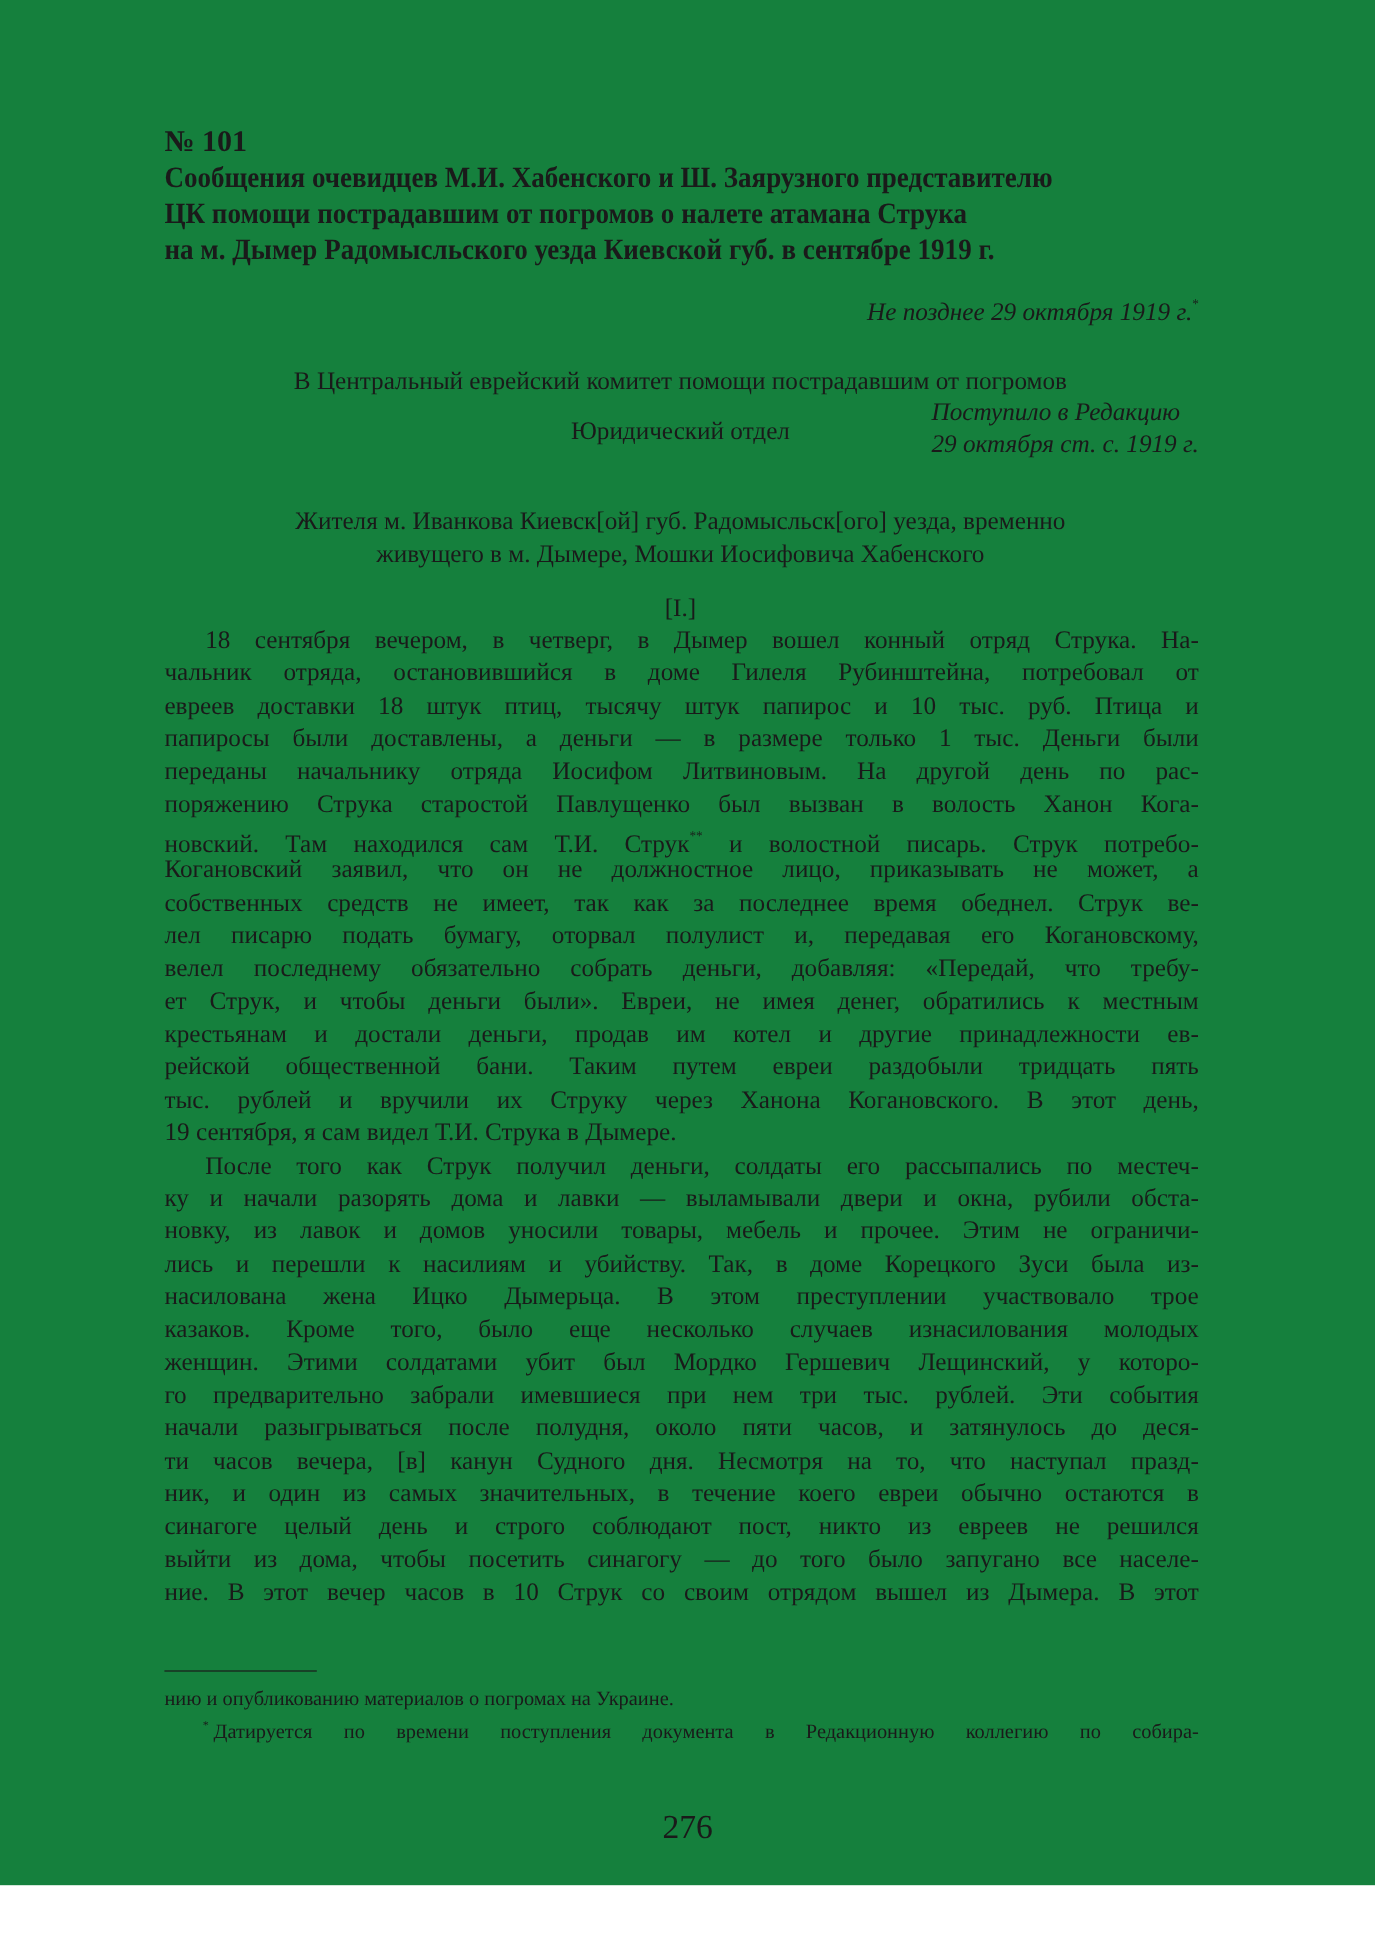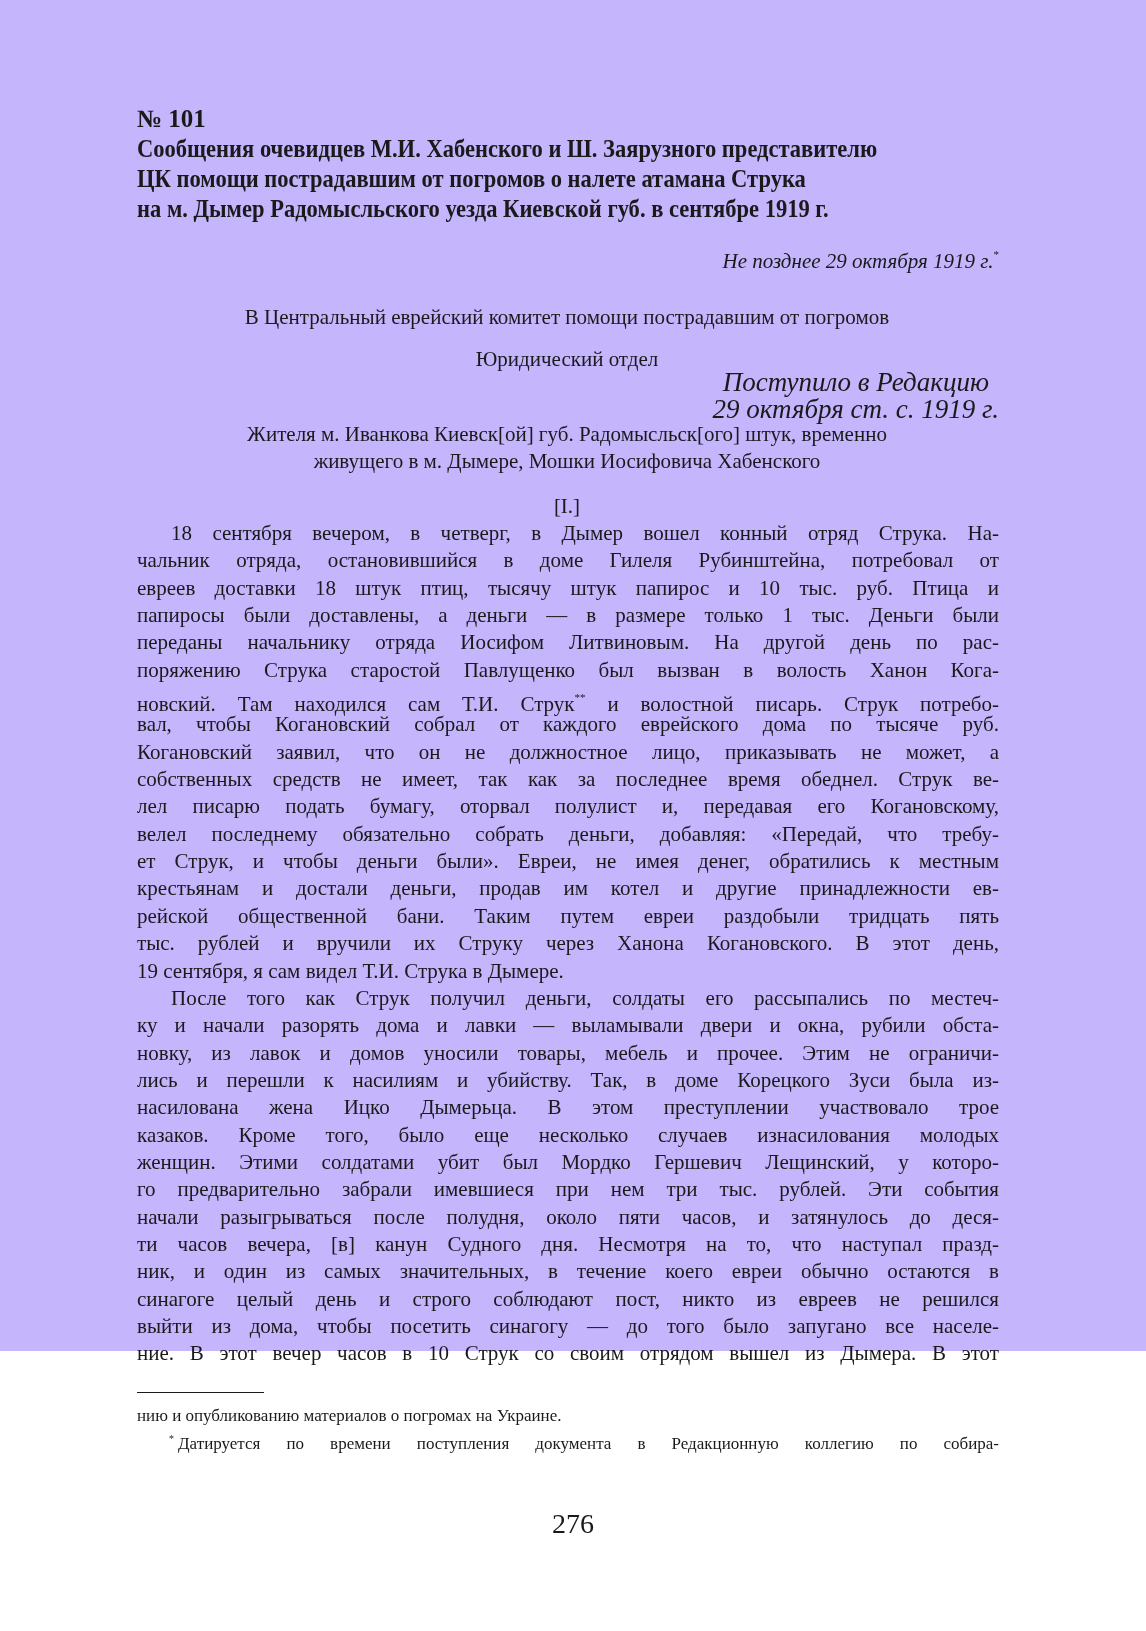--- a/index.html
+++ b/index.html
@@ -1,19 +1,19 @@
 <!DOCTYPE html>
 <html><head>
   <meta charset="utf-8">
   <style>
     html, body { margin: 0; padding: 0; background: #ffffff; }
     body { width: 1146px; height: 1631px; position: relative; overflow: hidden; }
     .page {
-      position: absolute; left: 0; top: 0; width: 1146px; height: 1351px;
-      background: #c4b5fd; color: #1a1a1a;
+      position: absolute; left: 0; top: 0; width: 1146px; height: 1571px;
+      background: #15803d; color: #1a1a1a;
       font-family: "Liberation Serif", "DejaVu Serif", serif;
     }
     .doc-number {
       position: absolute; left: 137px; top: 104px;
       font-weight: bold; font-size: 25px; line-height: 30px;
     }
     .doc-title {
       position: absolute; left: 137px; top: 134px; width: 880px;
       font-weight: bold; font-size: 24.5px; line-height: 30px;
       transform: scaleX(0.92); transform-origin: left top;
@@ -25,22 +25,22 @@
       font-style: italic; font-size: 21px; line-height: 26px;
       white-space: nowrap;
     }
     .date-line sup { font-size: 11px; vertical-align: 10px; font-style: normal; }
     .addressee {
       position: absolute; left: 137px; width: 860px; top: 289px;
       text-align: center; font-size: 21px; line-height: 27px;
     }
     .addressee .aline { display: block; white-space: nowrap; margin-top: 15px; }
     .received {
-      position: absolute; right: 147px; top: 369px;
-      text-align: center; font-style: italic; font-size: 27px; line-height: 27px;
+      position: absolute; right: 147px; top: 330px;
+      text-align: left; font-style: italic; font-size: 21px; line-height: 27px;
     }
     .received .rline { display: block; white-space: nowrap; }
     .resident {
       position: absolute; left: 137px; width: 860px; top: 421px;
       text-align: center; font-size: 21px; line-height: 27px;
     }
     .resident .rsline { display: block; white-space: nowrap; }
     .section-mark {
       position: absolute; left: 137px; width: 860px; top: 493px;
       text-align: center; font-size: 21px; line-height: 27px;
@@ -96,35 +96,34 @@
     <span class="aline">В Центральный еврейский комитет помощи пострадавшим от погромов</span>
     <span class="aline">Юридический отдел</span>
   </div>
 
   <div class="received">
     <span class="rline">Поступило в Редакцию</span>
     <span class="rline">29 октября ст. с. 1919 г.</span>
   </div>
 
   <div class="resident">
-    <span class="rsline">Жителя м. Иванкова Киевск[ой] губ. Радомысльск[ого] штук, временно</span>
+    <span class="rsline">Жителя м. Иванкова Киевск[ой] губ. Радомысльск[ого] уезда, временно</span>
     <span class="rsline">живущего в м. Дымере, Мошки Иосифовича Хабенского</span>
   </div>
 
   <div class="section-mark">[I.]</div>
 
   <div class="body-text">
     <span class="bline indent">18 сентября вечером, в четверг, в Дымер вошел конный отряд Струка. На-</span>
     <span class="bline">чальник отряда, остановившийся в доме Гилеля Рубинштейна, потребовал от</span>
     <span class="bline">евреев доставки 18 штук птиц, тысячу штук папирос и 10 тыс. руб. Птица и</span>
     <span class="bline">папиросы были доставлены, а деньги — в размере только 1 тыс. Деньги были</span>
     <span class="bline">переданы начальнику отряда Иосифом Литвиновым. На другой день по рас-</span>
     <span class="bline">поряжению Струка старостой Павлущенко был вызван в волость Ханон Кога-</span>
     <span class="bline"><span>новский. Там находился сам Т.И. Струк</span><sup>**</sup><span> и волостной писарь. Струк потребо-</span></span>
-    <span class="bline">вал, чтобы Когановский собрал от каждого еврейского дома по тысяче руб.</span>
     <span class="bline">Когановский заявил, что он не должностное лицо, приказывать не может, а</span>
     <span class="bline">собственных средств не имеет, так как за последнее время обеднел. Струк ве-</span>
     <span class="bline">лел писарю подать бумагу, оторвал полулист и, передавая его Когановскому,</span>
     <span class="bline">велел последнему обязательно собрать деньги, добавляя: «Передай, что требу-</span>
     <span class="bline">ет Струк, и чтобы деньги были». Евреи, не имея денег, обратились к местным</span>
     <span class="bline">крестьянам и достали деньги, продав им котел и другие принадлежности ев-</span>
     <span class="bline">рейской общественной бани. Таким путем евреи раздобыли тридцать пять</span>
     <span class="bline">тыс. рублей и вручили их Струку через Ханона Когановского. В этот день,</span>
     <span class="bline last">19 сентября, я сам видел Т.И. Струка в Дымере.</span>
 

